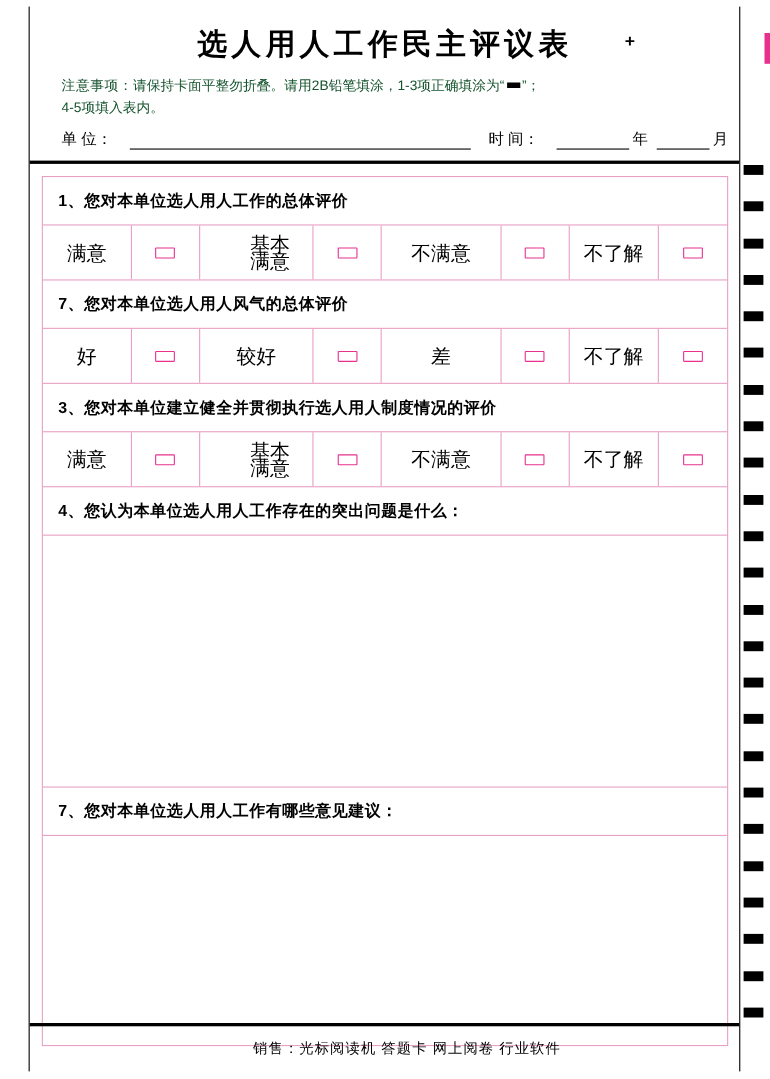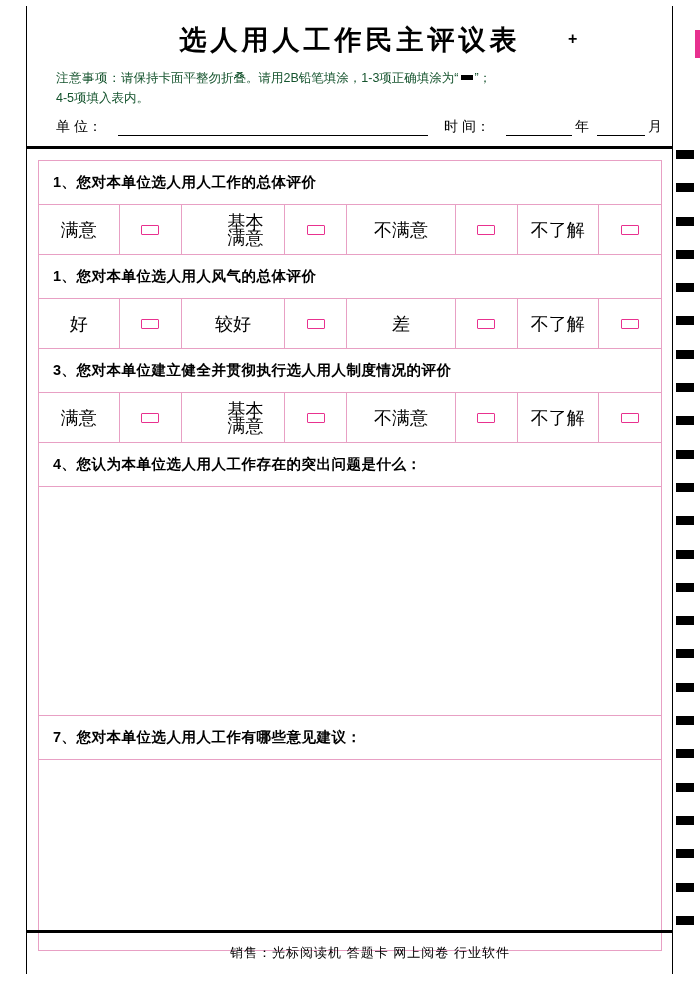--- a/index.html
+++ b/index.html
@@ -287,21 +287,21 @@
       <div class="opt-label wide2">不满意</div>
       <div class="opt-bubble">
           <span class="bubble"></span>
         </div>
       <div class="opt-label">不了解</div>
       <div class="opt-bubble">
           <span class="bubble"></span>
         </div>
     </div>
 
-    <div class="q-head">1、您对本单位选人用人风气的总体评价</div>
+    <div class="q-head">7、您对本单位选人用人风气的总体评价</div>
     <div class="opt-row">
       <div class="opt-label">好</div>
       <div class="opt-bubble">
           <span class="bubble"></span>
         </div>
       <div class="opt-label wide">较好</div>
       <div class="opt-bubble">
           <span class="bubble"></span>
         </div>
       <div class="opt-label wide2">差</div>

